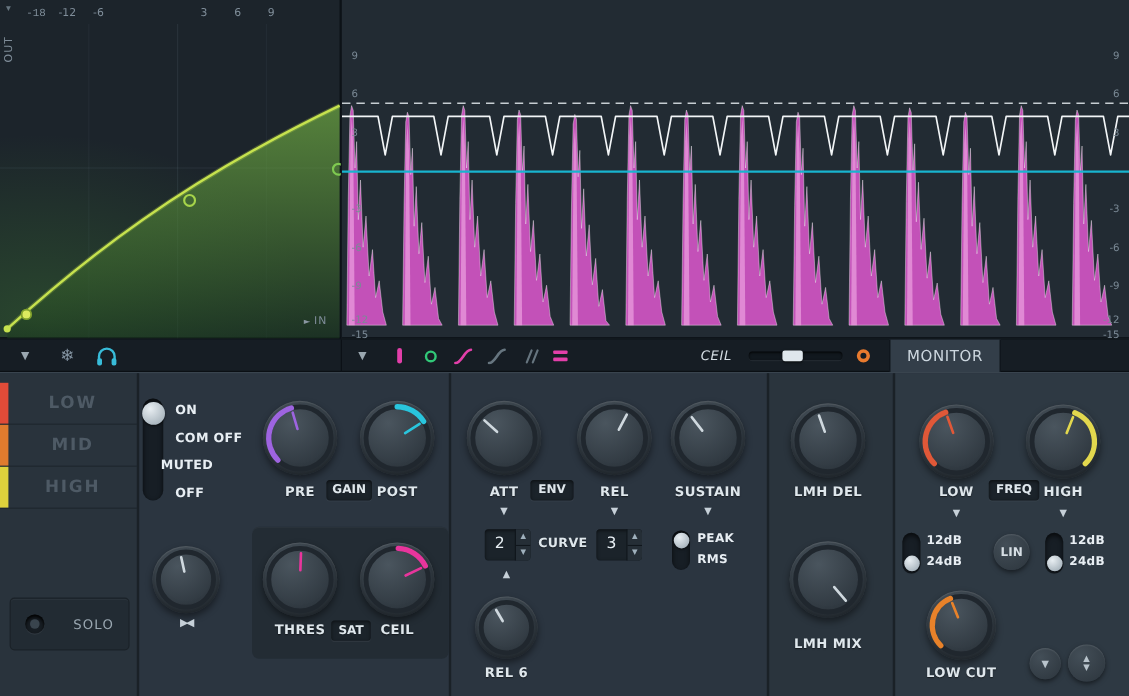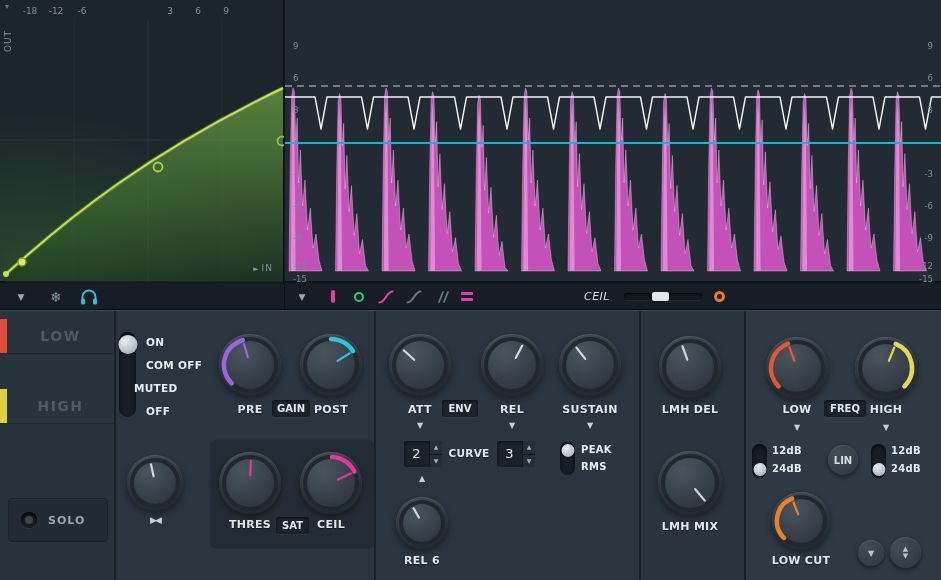--- a/index.html
+++ b/index.html
@@ -49,21 +49,21 @@
   .band-row{position:absolute;left:0;width:114px;height:35px;display:flex;align-items:center;border-bottom:1px solid #1f272e;}
   .band-strip{position:absolute;left:0;top:0;bottom:0;width:7px;}
   .band-label{flex:1;text-align:center;padding-left:7px;font-size:14px;font-weight:700;letter-spacing:1.5px;color:#4e5a65;}
   .band-row.active{background:#3a4650;}
   .band-row.active .band-label{color:#eaf0f4;}
   .solo-btn{position:absolute;width:100px;height:44px;background:#222b33;border:1px solid #1b2228;border-radius:4px;
     display:flex;align-items:center;box-shadow:inset 0 1px 0 rgba(255,255,255,.04);}
   .radio{width:16px;height:16px;margin-left:12px;border-radius:50%;background:#171d23;
     box-shadow:inset 0 2px 3px #000, 0 1px 0 rgba(255,255,255,.06);position:relative;}
   .radio::after{content:"";position:absolute;left:4px;top:4px;width:8px;height:8px;border-radius:50%;background:#39444d;}
-  .solo-btn span{margin-left:11px;font-size:11px;font-weight:700;letter-spacing:1px;color:#9aa7b1;}
+  .solo-btn span{margin-left:24px;font-size:11px;font-weight:400;letter-spacing:1px;color:#9aa7b1;}
 
   .knob{position:absolute;border-radius:50%;
     background:radial-gradient(circle at 38% 30%, #4a555e, #313a42 62%, #272f36);
     box-shadow:0 3px 6px rgba(0,0,0,.45), inset 0 1px 1px rgba(255,255,255,.12), inset 0 -3px 6px rgba(0,0,0,.35);}
   .knob svg{position:absolute;left:0;top:0;}
   .klabel{position:absolute;width:100px;text-align:center;font-size:11px;font-weight:700;letter-spacing:.3px;
     color:#dfe7ec;text-shadow:0 1px 1px rgba(0,0,0,.5);}
   .klabel.small{font-size:10.5px;}
   .badge{position:absolute;height:17px;line-height:17px;background:#1b232a;border-radius:3px;color:#dfe7ec;
     font-size:10px;font-weight:700;text-align:center;
@@ -113,21 +113,21 @@
       <path d="M6,274 C70,216 150,152 283,88" fill="none" stroke="#c6e24e" stroke-width="4" opacity="0.25"></path>
       <path d="M6,274 C70,216 150,152 283,88" fill="none" stroke="#c6e24e" stroke-width="2"></path>
       <circle cx="6" cy="274" r="3" fill="#c6e24e"></circle>
       <circle cx="22" cy="262" r="4" fill="#dcea5e" stroke="#7fa02c" stroke-width="1.5"></circle>
       <circle cx="158" cy="167" r="4.5" fill="none" stroke="#a6d44a" stroke-width="1.8"></circle>
       <circle cx="282" cy="141" r="4.5" fill="none" stroke="#7ec850" stroke-width="1.8"></circle>
     </svg>
     <span class="corner-mark">▾</span>
     <div class="out-label">OUT</div>
     <div id="ruler">
-        <span class="ruler-num" style="left: 30px;">-18</span>
+        <span class="ruler-num" style="left: 30px; font-family: Liberation Mono, monospace;">-18</span>
         <span class="ruler-num" style="left: 56px;">-12</span>
         <span class="ruler-num" style="left: 82px;">-6</span>
         <span class="ruler-num" style="left: 170px;">3</span>
         <span class="ruler-num" style="left: 198px;">6</span>
         <span class="ruler-num" style="left: 226px;">9</span>
       </div>
     <div class="in-label">
       <span class="arr">►</span><span>IN</span>
     </div>
   </div>
@@ -233,30 +233,35 @@
         <span class="speed-label">CEIL</span>
       </div>
     <div class="tb-item" style="left:624px;width:78px">
       <div class="slider-track">
           <div class="slider-thumb"></div>
         </div>
     </div>
     <div class="tb-item" style="left:710px;width:18px">
         <div class="orange-ring"></div>
       </div>
+    <div class="tab monitor">MONITOR</div>
   </div>
 
   <div class="controls">
     <div class="secbg" style="left:745px;right:0;background:#2e3943"></div>
     <div class="secbg" style="left:640px;width:104px;background:#2a343d"></div>
 
     <div class="bands-col">
       <div class="band-row" style="top:8px">
         <div class="band-strip" style="background: rgb(225, 75, 56);"></div>
         <div class="band-label">LOW</div>
+      </div>
+      <div class="band-row" style="top:43px">
+        <div class="band-strip" style="background: rgb(224, 123, 46);"></div>
+        <div class="band-label">MID</div>
       </div>
       <div class="band-row" style="top:78px">
         <div class="band-strip" style="background: rgb(222, 210, 60);"></div>
         <div class="band-label">HIGH</div>
       </div>
       <div class="solo-btn" style="left:8px;top:187px">
         <div class="radio"></div>
         <span>SOLO</span>
       </div>
     </div>
@@ -380,21 +385,21 @@
           <line x1="28.3" y1="23.7" x2="23.5" y2="10.3" stroke="#cfd8de" stroke-width="2.2" stroke-linecap="round"></line>
         </svg>
       </div>
     <div class="klabel" style="left:640px;top:92px">LMH DEL</div>
     <div class="knob" style="left:658px;top:140px;width:64px;height:64px">
         <svg width="64" height="64" viewBox="0 0 64 64">
           <circle cx="32" cy="32" r="27" fill="none" stroke="#20272e" stroke-width="4"></circle>
           <line x1="37.2" y1="38.2" x2="46.8" y2="49.6" stroke="#cfd8de" stroke-width="2.2" stroke-linecap="round"></line>
         </svg>
       </div>
-    <div class="klabel" style="left:640px;top:209px">LMH MIX</div>
+    <div class="klabel" style="left:640px;top:219px">LMH MIX</div>
 
     <div class="knob" style="left:766px;top:26px;width:62px;height:62px">
         <svg width="62" height="62" viewBox="0 0 62 62">
           <circle cx="31" cy="31" r="26" fill="none" stroke="#20272e" stroke-width="4"></circle>
           <path d="M12.6 49.4 A26 26 0 0 1 22.1 6.6" fill="none" stroke="#e05838" stroke-width="4.5" stroke-linecap="round"></path>
           <line x1="28.3" y1="23.7" x2="23.5" y2="10.3" stroke="#e05838" stroke-width="2.2" stroke-linecap="round"></line>
         </svg>
       </div>
     <div class="knob" style="left:855px;top:26px;width:62px;height:62px">
         <svg width="62" height="62" viewBox="0 0 62 62">

